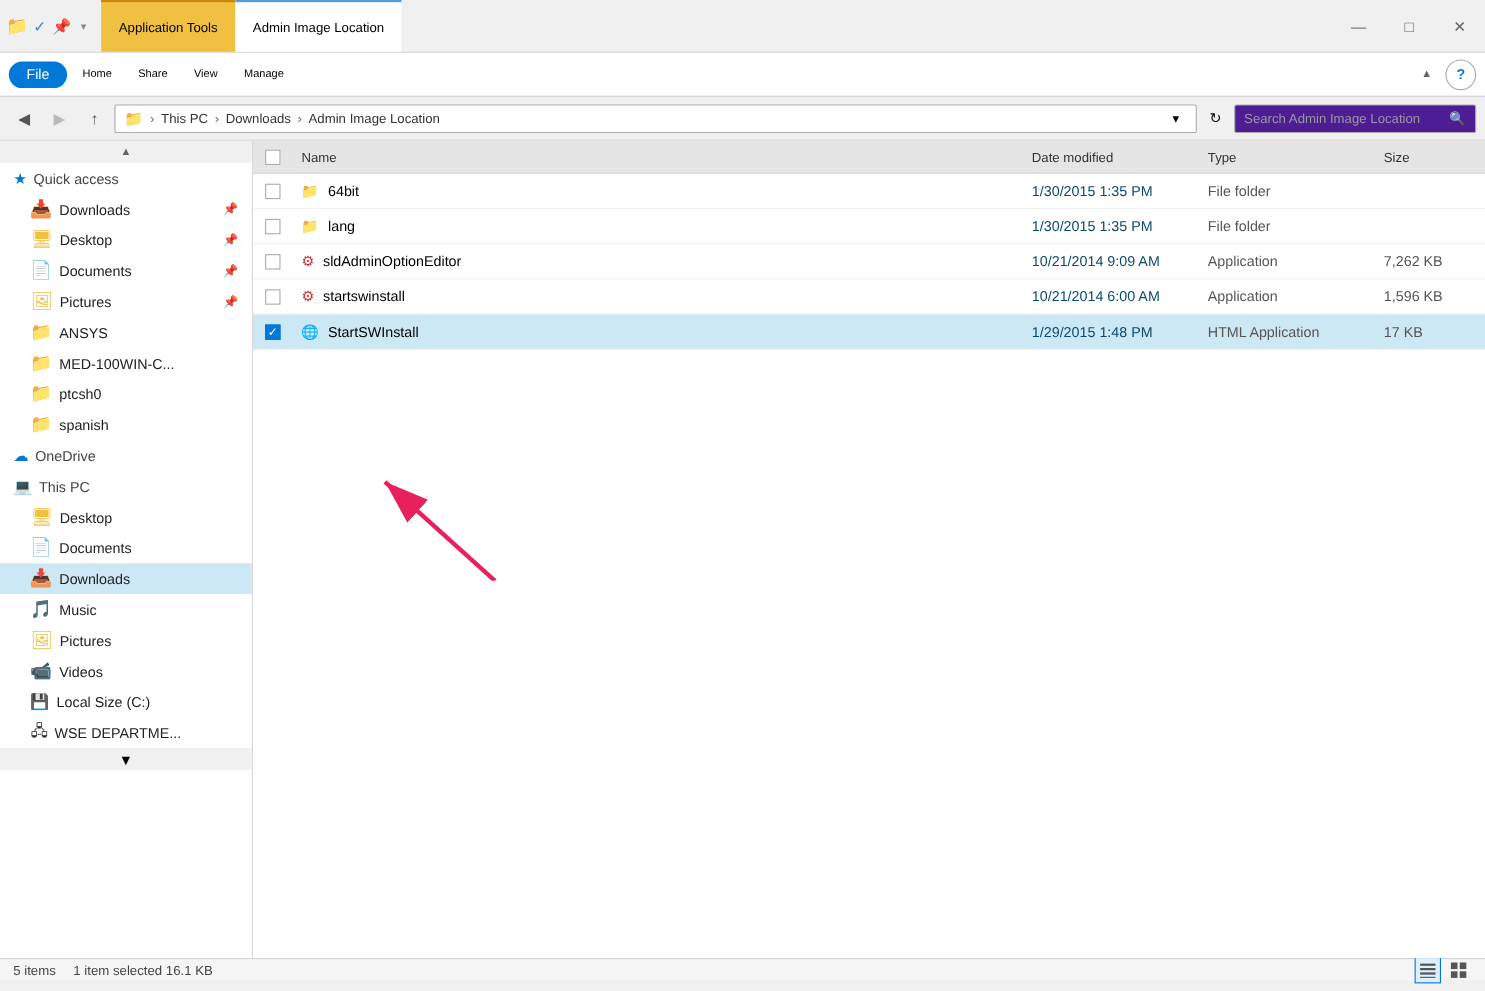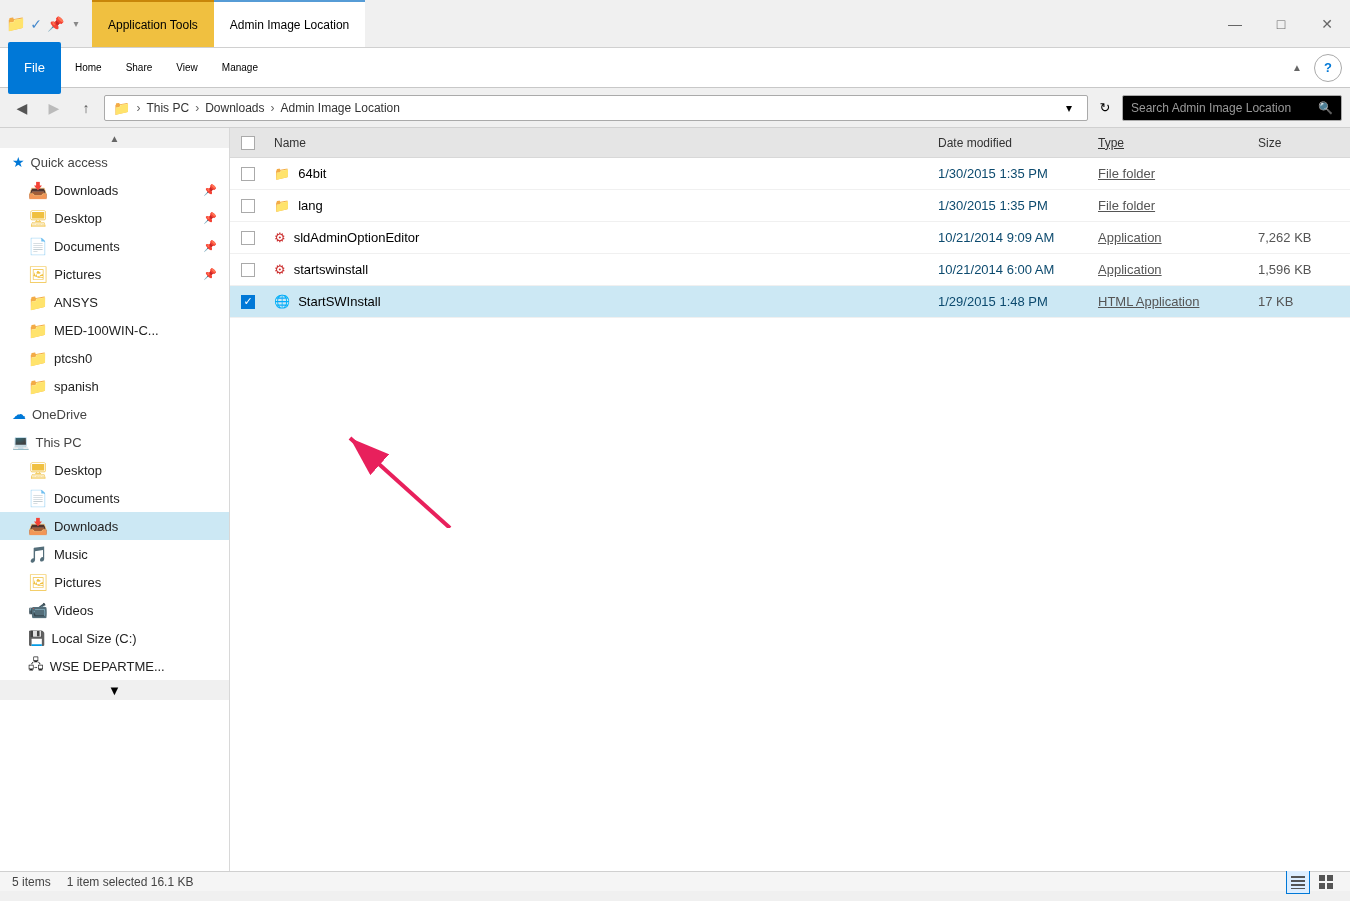--- a/index.html
+++ b/index.html
@@ -76,25 +76,25 @@
       display: flex;
       align-items: center;
       gap: 4px;
       cursor: pointer;
       border-radius: 2px;
     }
     .file-btn {
       background: #0078d7;
       color: #fff;
       padding: 4px 16px;
-      border-radius: 2px;
+      border-radius: 12px;
       font-size: 13px;
       font-weight: 500;
       cursor: pointer;
-      height: 52px;
+      height: 24px;
       display: flex;
       align-items: center;
     }
     .help-btn {
       width: 28px; height: 28px;
       border-radius: 50%;
       background: #fff;
       border: 1px solid #aaa;
       display: flex; align-items: center; justify-content: center;
       font-size: 13px;
@@ -151,21 +151,21 @@
       cursor: pointer;
     }
     .refresh-btn {
       width: 26px; height: 26px;
       display: flex; align-items: center; justify-content: center;
       cursor: pointer; border-radius: 2px;
     }
     .search-box {
       width: 220px;
       height: 26px;
-      background: #000000;
+      background: #4c1d95;
       border: 1px solid #aaa;
       border-radius: 2px;
       display: flex;
       align-items: center;
       padding: 0 8px;
       font-size: 12px;
       color: #999;
       gap: 4px;
     }
 
@@ -236,21 +236,21 @@
       height: 30px;
       position: sticky;
       top: 0;
       z-index: 1;
       font-size: 12px;
       color: #333;
     }
     .col-check { width: 36px; display: flex; align-items: center; justify-content: center; flex-shrink: 0; }
     .col-name { flex: 1; padding: 0 8px; cursor: pointer; display: flex; align-items: center; gap: 4px; }
     .col-date { width: 160px; padding: 0 8px; cursor: pointer; display: flex; align-items: center; flex-shrink: 0; }
-    .col-type { width: 160px; padding: 0 8px; cursor: pointer; display: flex; align-items: center; flex-shrink: 0; text-decoration: underline; }
+    .col-type { width: 160px; padding: 0 8px; cursor: pointer; display: flex; align-items: center; flex-shrink: 0; }
     .col-size { width: 100px; padding: 0 8px; cursor: pointer; display: flex; align-items: center; flex-shrink: 0; }
 
     .file-row {
       display: flex;
       align-items: center;
       height: 32px;
       border-bottom: 1px solid #f0f0f0;
       cursor: pointer;
       font-size: 13px;
     }

